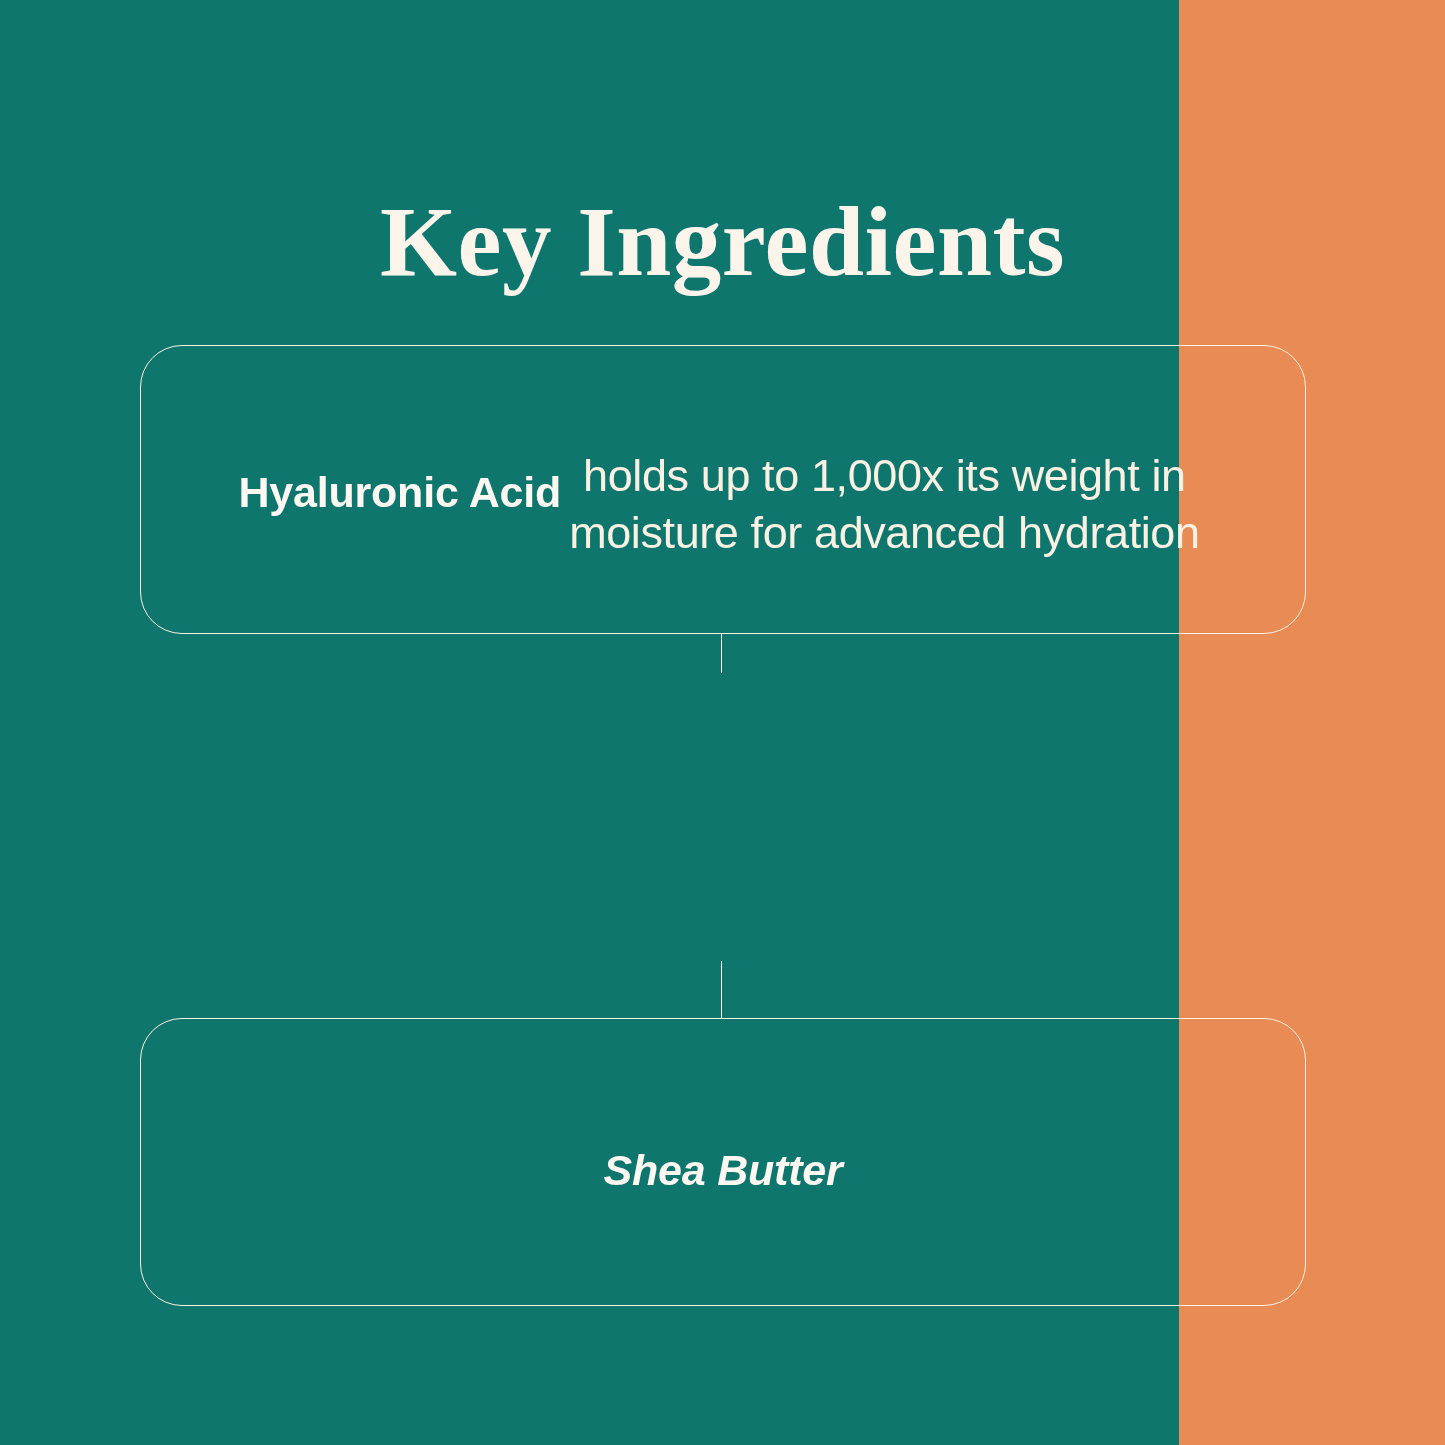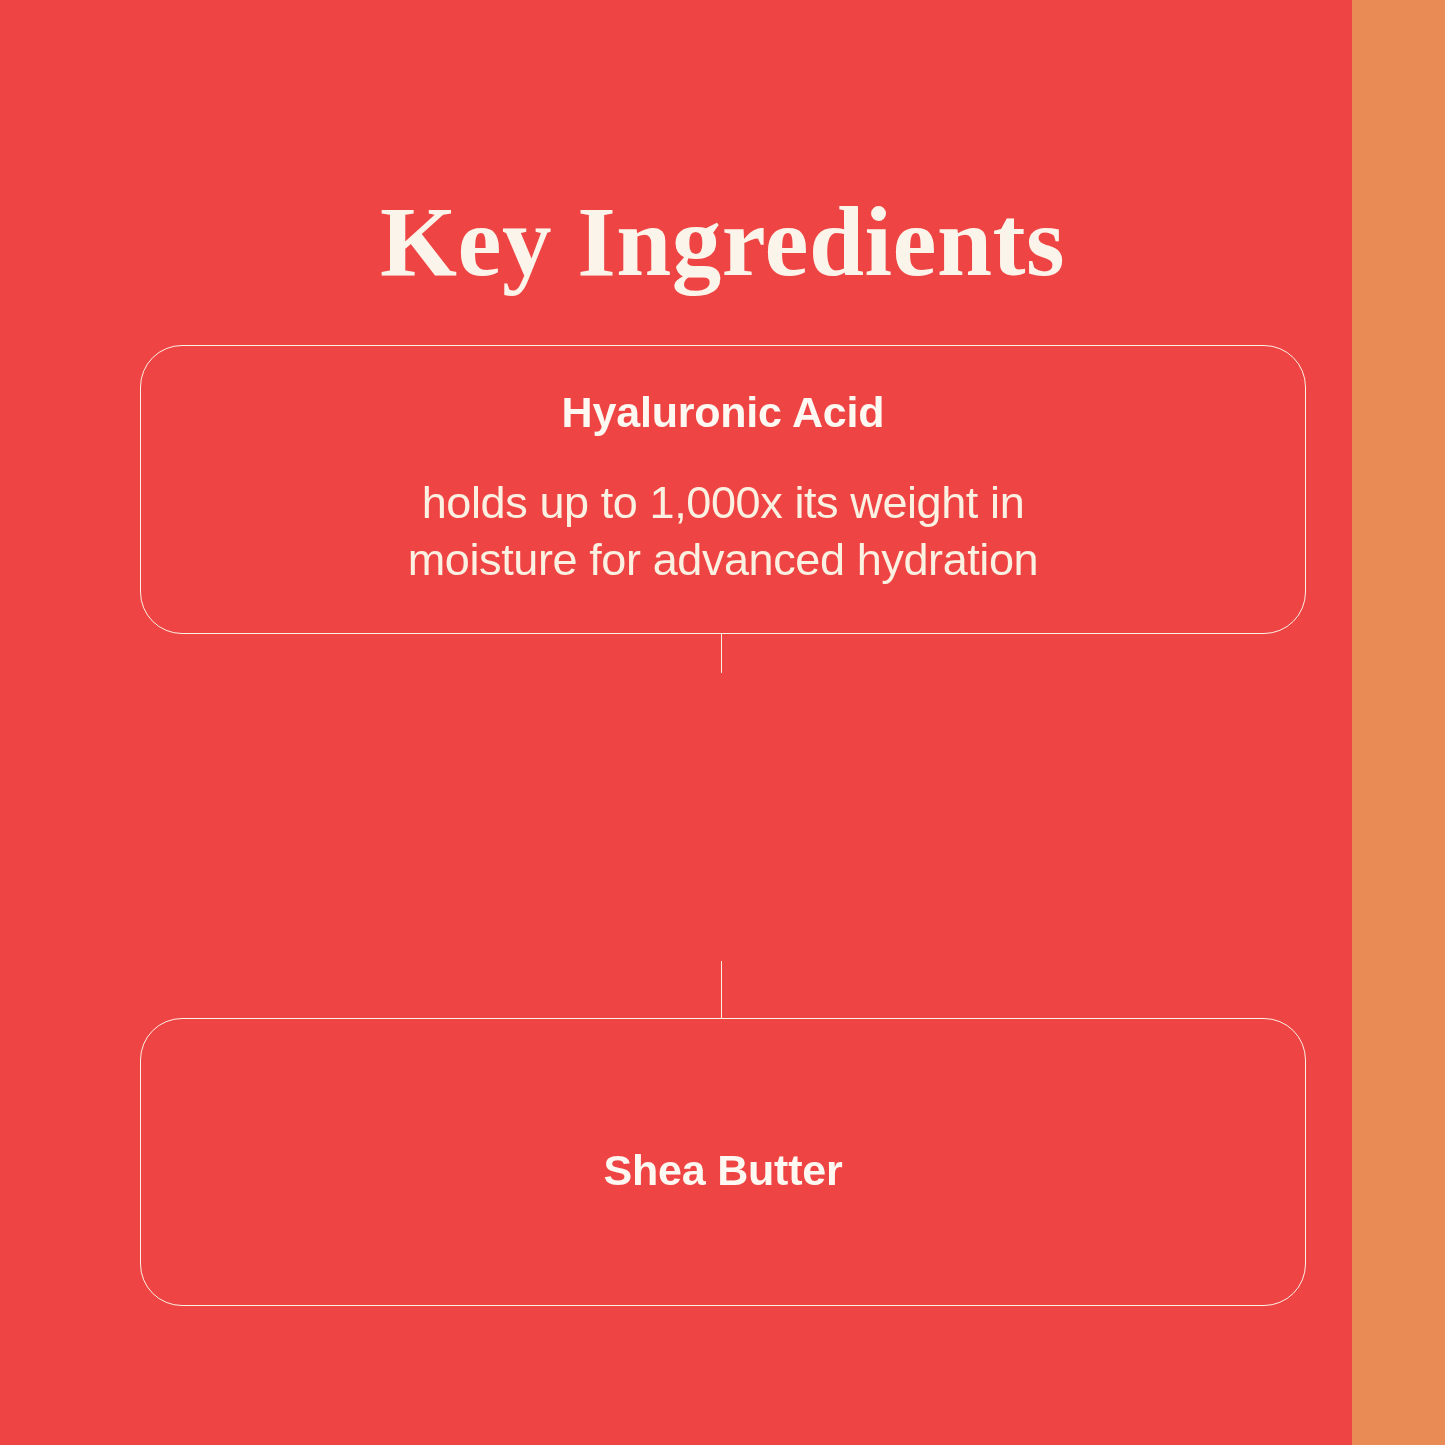--- a/index.html
+++ b/index.html
@@ -9,23 +9,23 @@
   body {
     width: 1445px;
     height: 1445px;
     background: #E88B54;
     font-family: "Liberation Sans", sans-serif;
     overflow: hidden;
   }
 
   #infographic {
     position: relative;
-    width: 1352px;
+    width: 1179px;
     height: 1445px;
-    background: #ef4444;
+    background: #0f766e;
   }
 
   
   .page-title {
     position: absolute;
     left: 0;
     top: 126px;
     width: 1445px;
     text-align: center;
     font-family: "Liberation Serif", "DejaVu Serif", serif;
@@ -48,21 +48,20 @@
 
   .card {
     position: absolute;
     left: 0;
     width: 1166px;
     box-sizing: border-box;
     border: 1.6px solid #FBF1E2;
     border-radius: 42px;
     background: transparent;
     display: flex;
-    flex-direction: column;
     align-items: center;
     justify-content: center;
   }
 
   .card-1 { top: 0px;   height: 289px; }
   .card-2 { top: 328px; height: 288px; }
   .card-3 { top: 673px; height: 288px; }
 
   .card-heading {
     font-family: "Liberation Sans", sans-serif;
@@ -87,21 +86,21 @@
     white-space: pre-line;
   }
 
   
   .card-1 .card-heading { margin-top: 6px; }
   .card-1 .card-body    { margin-top: 39px; }
 
   .card-2 .card-heading { margin-top: 12px; }
   .card-2 .card-body    { margin-top: 42px; }
 
-  .card-3 .card-heading { margin-top: 17px; }
+  .card-3 .card-heading { margin-top: 17px; font-style: italic; }
   .card-3 .card-body    { margin-top: 38px; }
 
   
   .connector {
     position: absolute;
     left: 581px;           
     width: 0;
     border-left: 1.6px solid #FBF1E2;
   }
   .connector-1 { top: 289px; height: 39px; }

